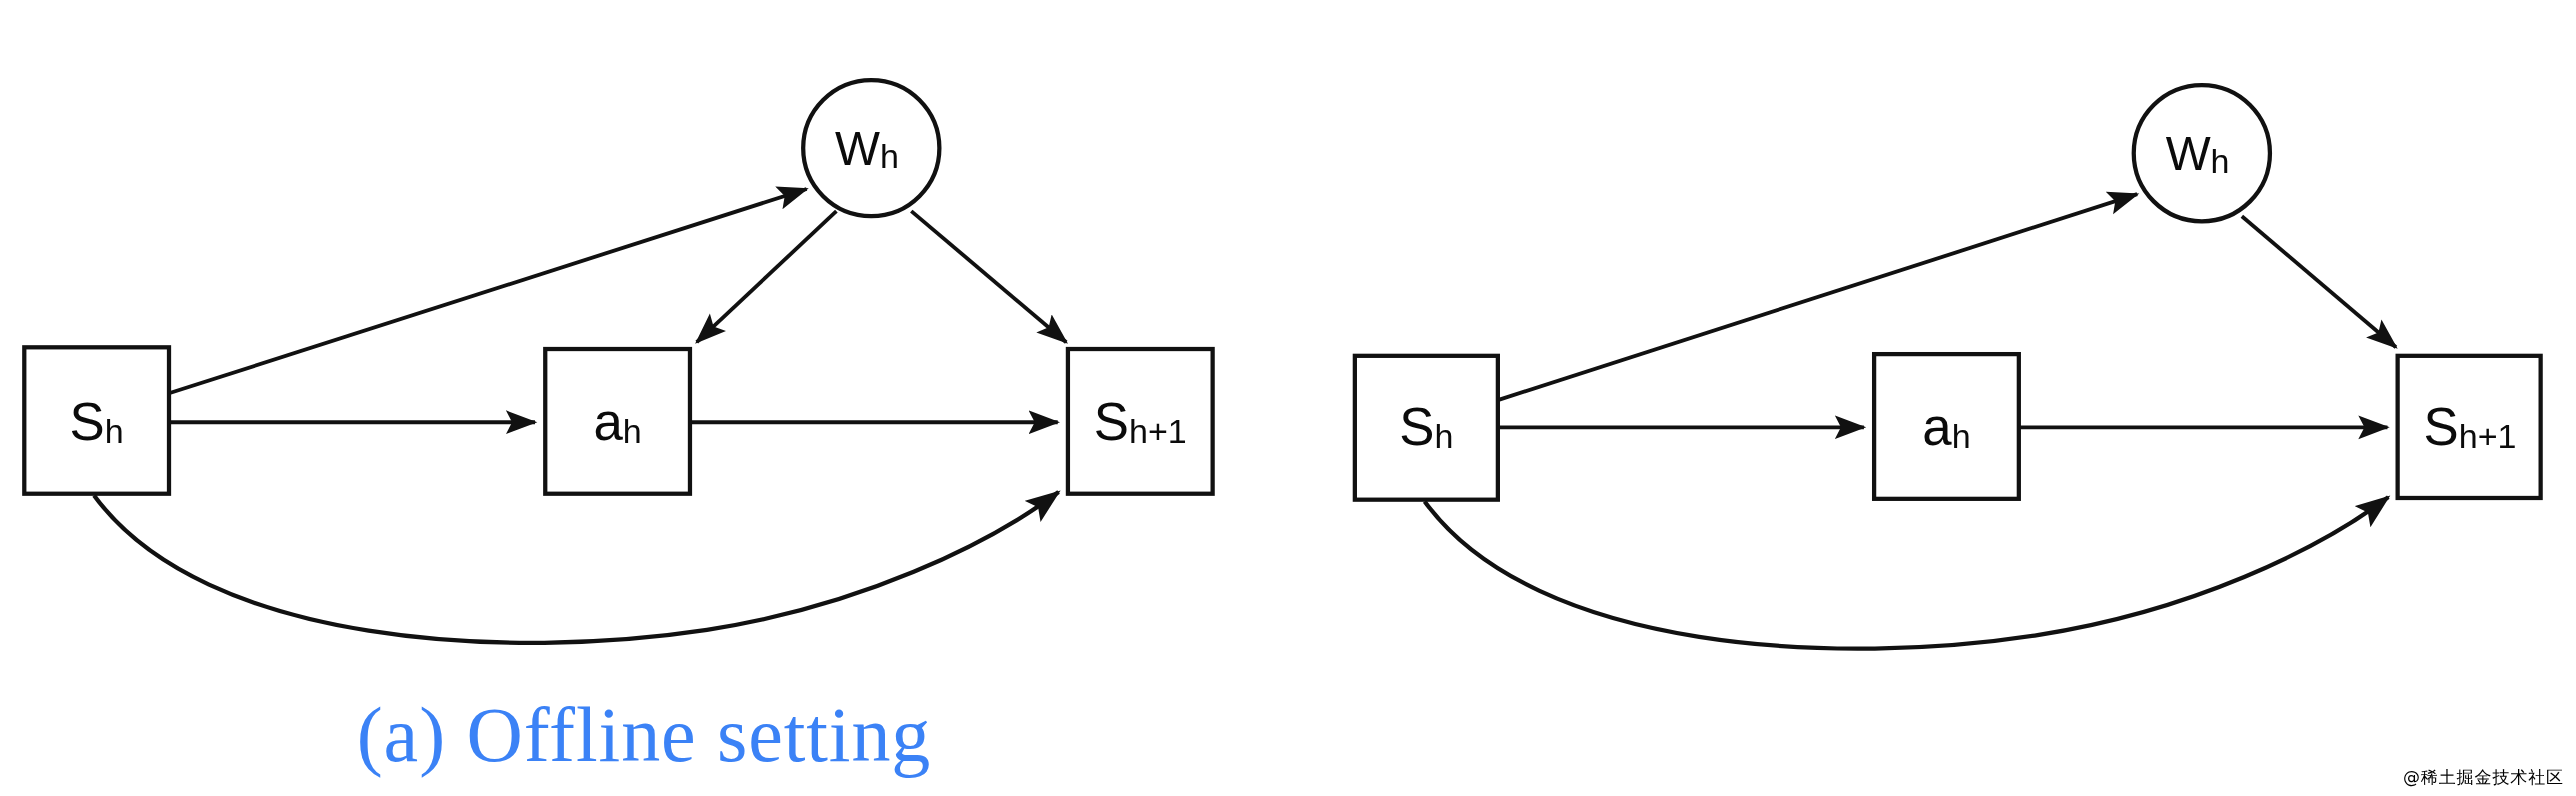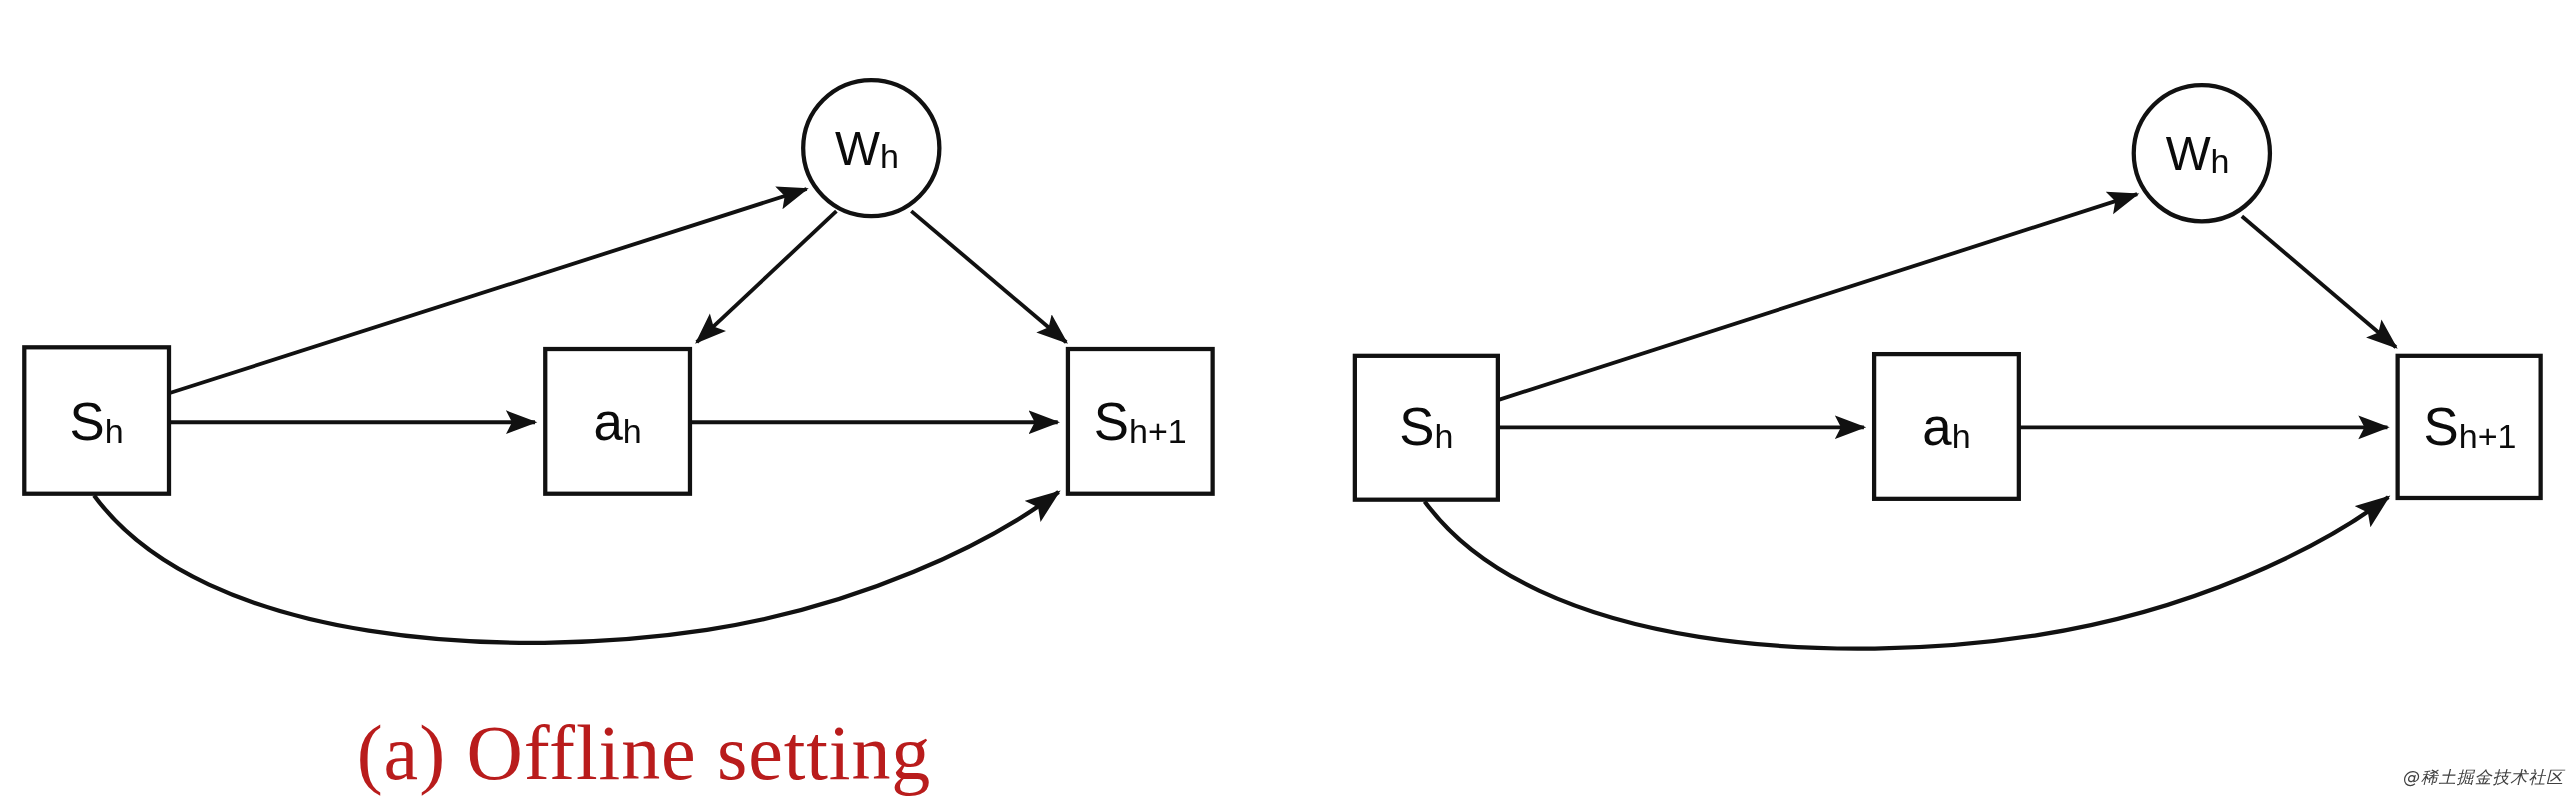--- a/index.html
+++ b/index.html
@@ -66,40 +66,39 @@
     dominant-baseline: middle;
   }
   .node-label .sub {
     font-size: 40px;
   }
   .node-label-circle {
     font-size: 56px;
   }
   .caption {
     position: absolute;
-    top: 712px;
+    top: 694px;
     width: 1288px;
     text-align: center;
     font-family: "Liberation Serif", serif;
     font-size: 78px;
-    color: #b91c1c;
+    color: #3b82f6;
     letter-spacing: 0.9px;
     line-height: 1.05;
     white-space: nowrap;
   }
   #watermark {
     position: absolute;
     right: 12px;
     bottom: 6.8px;
     font-family: "DejaVu Sans", sans-serif;
     font-size: 17px;
-    color: #404040;
+    color: #000000;
     letter-spacing: 0.9px;
     user-select: none;
-    font-style: italic;
   }
 </style>
 </head>
 <body>
 
 <div id="figure-root">
 
   <div class="panel" id="panel-offline">
 
     <svg class="graph-svg" viewBox="0 0 1512 800">

